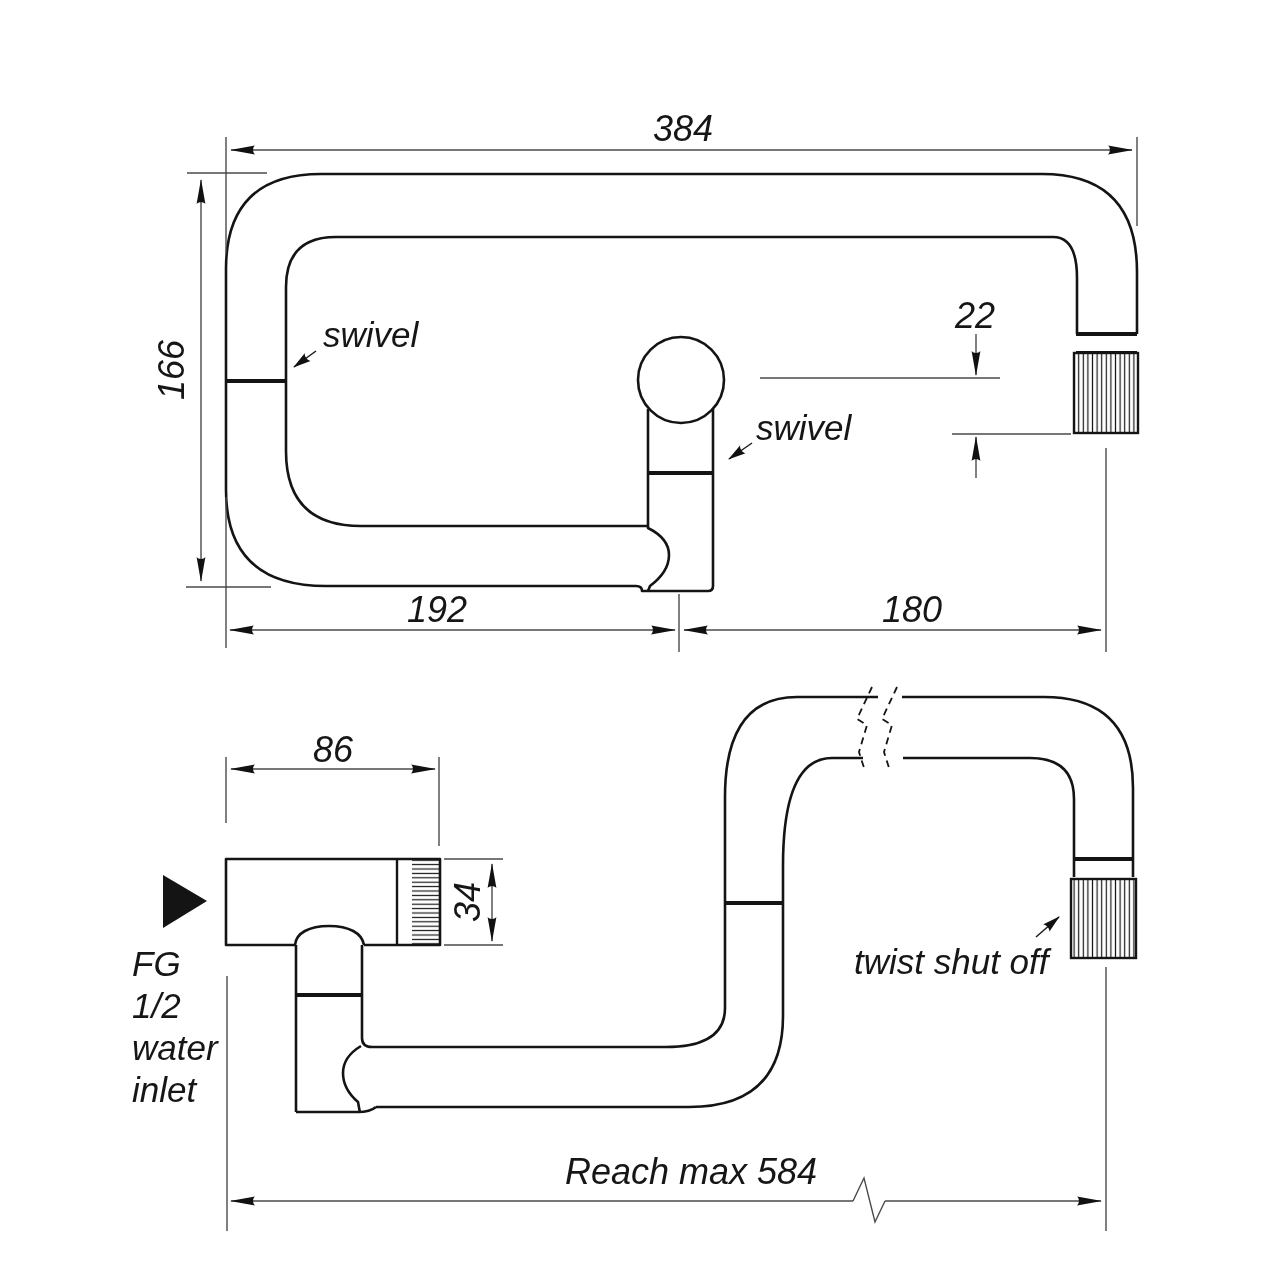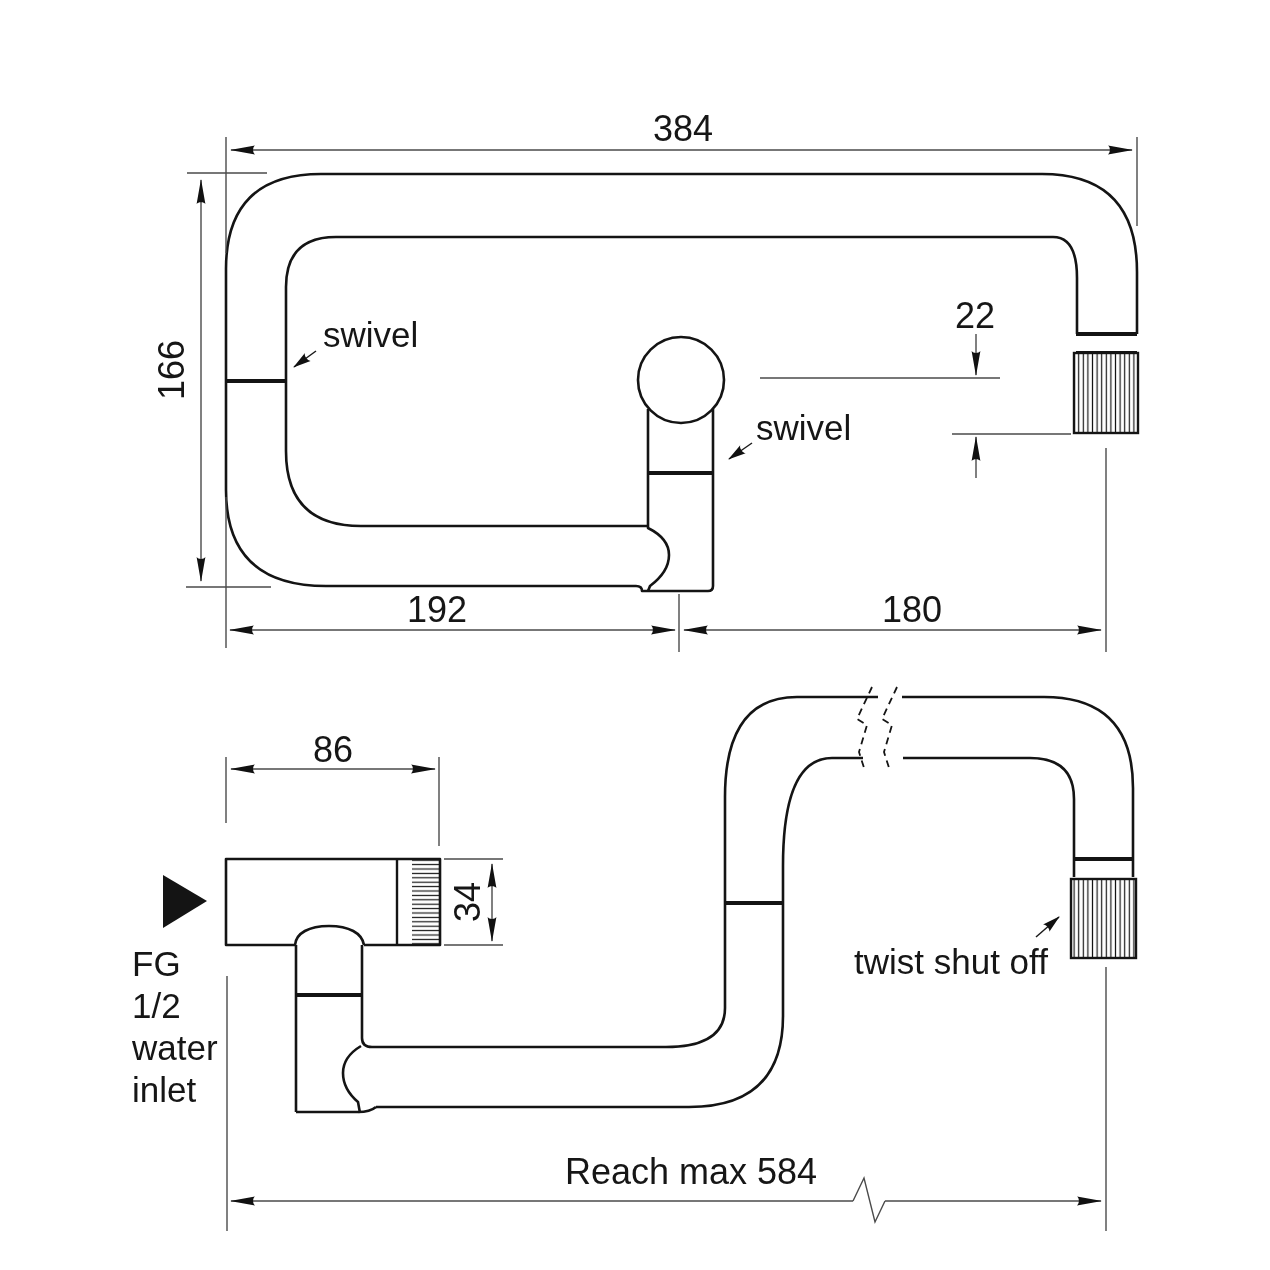--- a/index.html
+++ b/index.html
@@ -1,16 +1,16 @@
 <!DOCTYPE html>
 <html><head>
 <meta charset="utf-8">
 <style>
   html,body{margin:0;padding:0;background:#ffffff;}
-  .stage{width:1270px;height:1270px;background:#ffffff;position:relative;}
+  .stage{width:1270px;height:1270px;background:#ffffff;position:relative;font-style:italic;}
   svg{display:block;}
   
   .ol{fill:none;stroke:#141414;stroke-width:2.6;stroke-linejoin:round;}
   .thick{fill:none;stroke:#141414;stroke-width:3.8;}
   .med{fill:none;stroke:#141414;stroke-width:2.2;}
   .kn{stroke:#141414;stroke-width:2.4;}
   .dim{fill:none;stroke:#4a4a4a;stroke-width:1.4;}
   .brk{fill:none;stroke:#141414;stroke-width:1.8;stroke-dasharray:7 5;}
   .ldr{fill:none;stroke:#1a1a1a;stroke-width:1.5;}
   text{font-family:"Liberation Sans",sans-serif;fill:#161616;}

